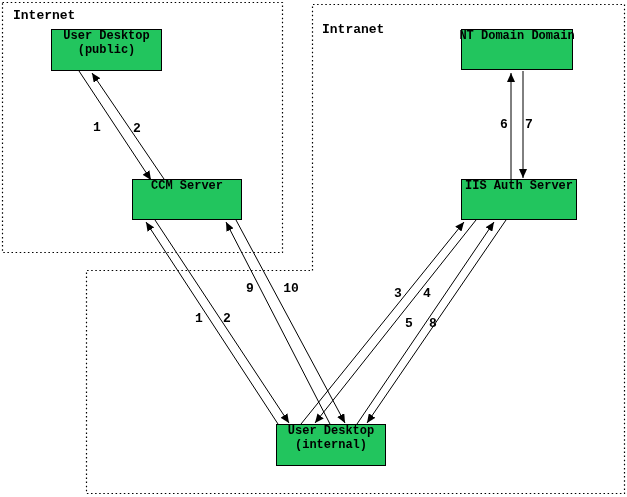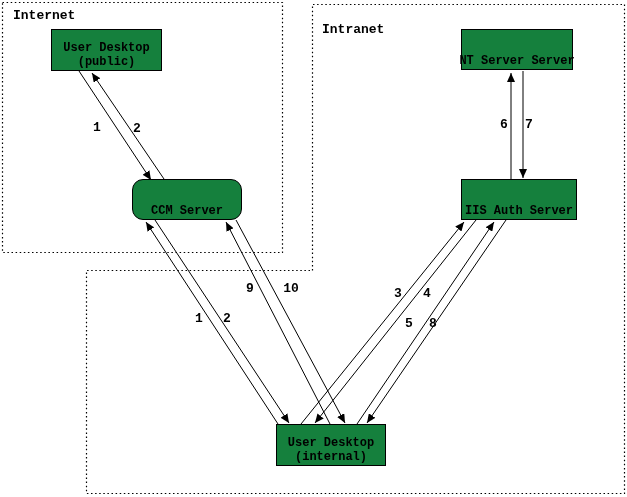--- a/index.html
+++ b/index.html
@@ -24,25 +24,25 @@
     position: absolute;
     font-size: 13px;
     font-weight: bold;
     color: #000000;
     white-space: nowrap;
   }
   .node {
     position: absolute;
     box-sizing: border-box;
     border: 1px solid #000000;
-    background: #15803d;
+    background: #22c55e;
     display: flex;
     flex-direction: column;
     align-items: center;
-    justify-content: flex-end;
+    justify-content: flex-start;
     text-align: center;
     line-height: 1.15;
   }
   .node .node-title {
     font-size: 12px;
     font-weight: bold;
     color: #000000;
     white-space: nowrap;
   }
   .node .node-subtitle {
@@ -117,26 +117,26 @@
   </svg>
 
   <div class="region-label" style="left:13px; top:8px;">Internet</div>
   <div class="region-label" style="left:322px; top:22px;">Intranet</div>
 
   <div class="node" style="left:51px; top:29px; width:111px; height:42px;">
     <span class="node-title">User Desktop</span>
     <span class="node-subtitle">(public)</span>
   </div>
 
-  <div class="node" style="left:132px; top:179px; width:110px; height:41px;border-radius:11px;">
+  <div class="node" style="left:132px; top:179px; width:110px; height:41px;">
     <span class="node-title">CCM Server</span>
   </div>
 
   <div class="node" style="left:461px; top:29px; width:112px; height:41px;">
-    <span class="node-title">NT Server Server</span>
+    <span class="node-title">NT Domain Domain</span>
   </div>
 
   <div class="node" style="left:461px; top:179px; width:116px; height:41px;">
     <span class="node-title">IIS Auth Server</span>
   </div>
 
   <div class="node" style="left:276px; top:424px; width:110px; height:42px;">
     <span class="node-title">User Desktop</span>
     <span class="node-subtitle">(internal)</span>
   </div>

